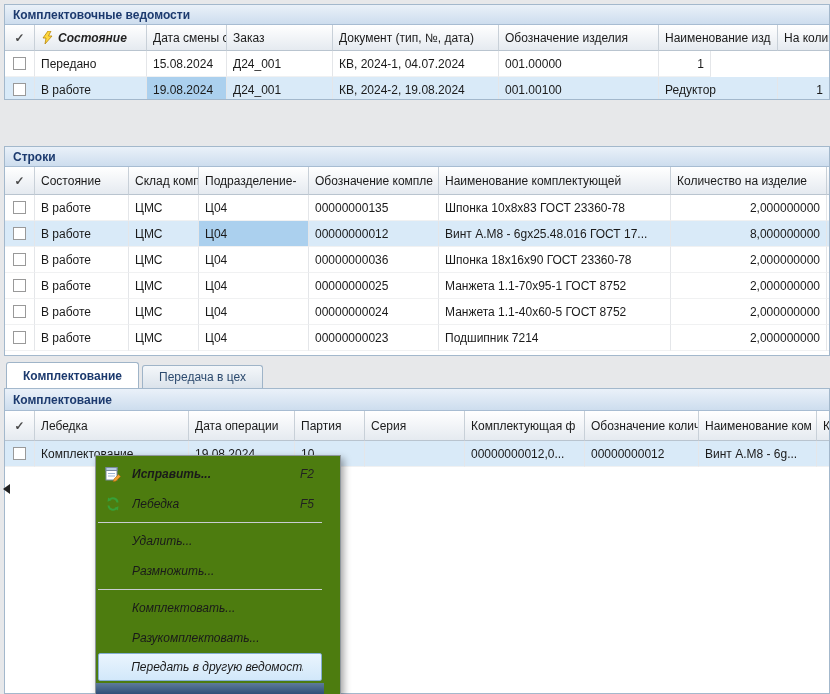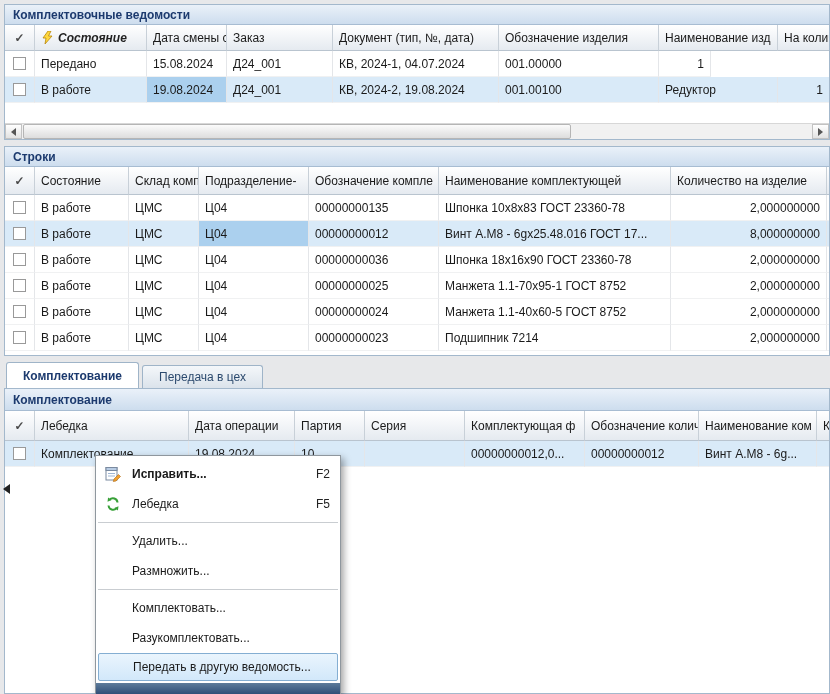--- a/index.html
+++ b/index.html
@@ -10,21 +10,21 @@
     font-family:"Liberation Sans", sans-serif;
     font-size:12px; color:#1a1a1a;
   }
 
   
   .panel {
     position:absolute; left:4px; width:826px;
     background:#fff; border:1px solid #a3b8cc;
     display:flex; flex-direction:column; overflow:hidden;
   }
-  #p1 { top:4px;   height:136px; }
+  #p1 { top:4px;   height:96px; }
   #p2 { top:146px; height:210px; }
   #p3 { top:388px; height:306px; }
 
   .panel-title {
     flex:0 0 20px; display:flex; align-items:center;
     padding-left:8px; font-weight:bold; color:#1c3a6e;
     background:linear-gradient(#eaf1f9,#cdddee);
     border-bottom:1px solid #a7bcd2;
   }
   #p3 .panel-title { flex-basis:22px; }
@@ -95,23 +95,23 @@
   .tab.active { background:#fff; height:26px; font-weight:bold; color:#1c3a6e; }
   .tab.inactive { background:linear-gradient(#f4f7fa,#dbe3eb); height:23px; color:#2c4a6e; }
 
   
   .mini-arrow { position:absolute; left:3px; top:484px; width:0; height:0;
     border-top:5px solid transparent; border-bottom:5px solid transparent; border-right:7px solid #222; z-index:3; }
 
   
   .ctx {
     position:absolute; left:95px; top:455px; width:246px;
-    background:#ffffff; border:1px solid #8f979e;
+    background:#4d7c0f; border:1px solid #8f979e;
     box-shadow:3px 3px 7px rgba(0,0,0,.35);
-    padding:3px 0 0 0; z-index:10;
+    padding:3px 16px 0 0; z-index:10;font-style:italic;
   }
   .mi { height:30px; display:flex; align-items:center; gap:8px; padding:0 10px 0 6px; }
   .mi-icon { width:22px; display:flex; justify-content:center; align-items:center; }
   .mi-label { flex:1 1 auto; white-space:nowrap; overflow:hidden; }
   .mi-key { color:#222; }
   .mi.bold .mi-label { font-weight:bold; }
   .mi.hover {
     height:28px; margin:0 2px;
     background:linear-gradient(#eaf5fd,#d2e8fa);
     border:1px solid #84aed2; border-radius:2px;

